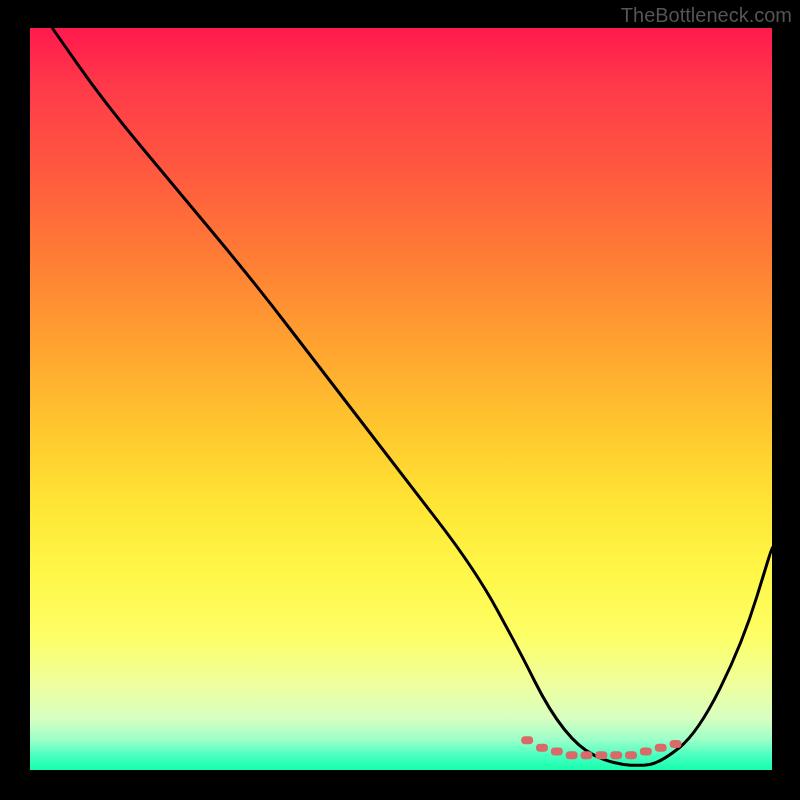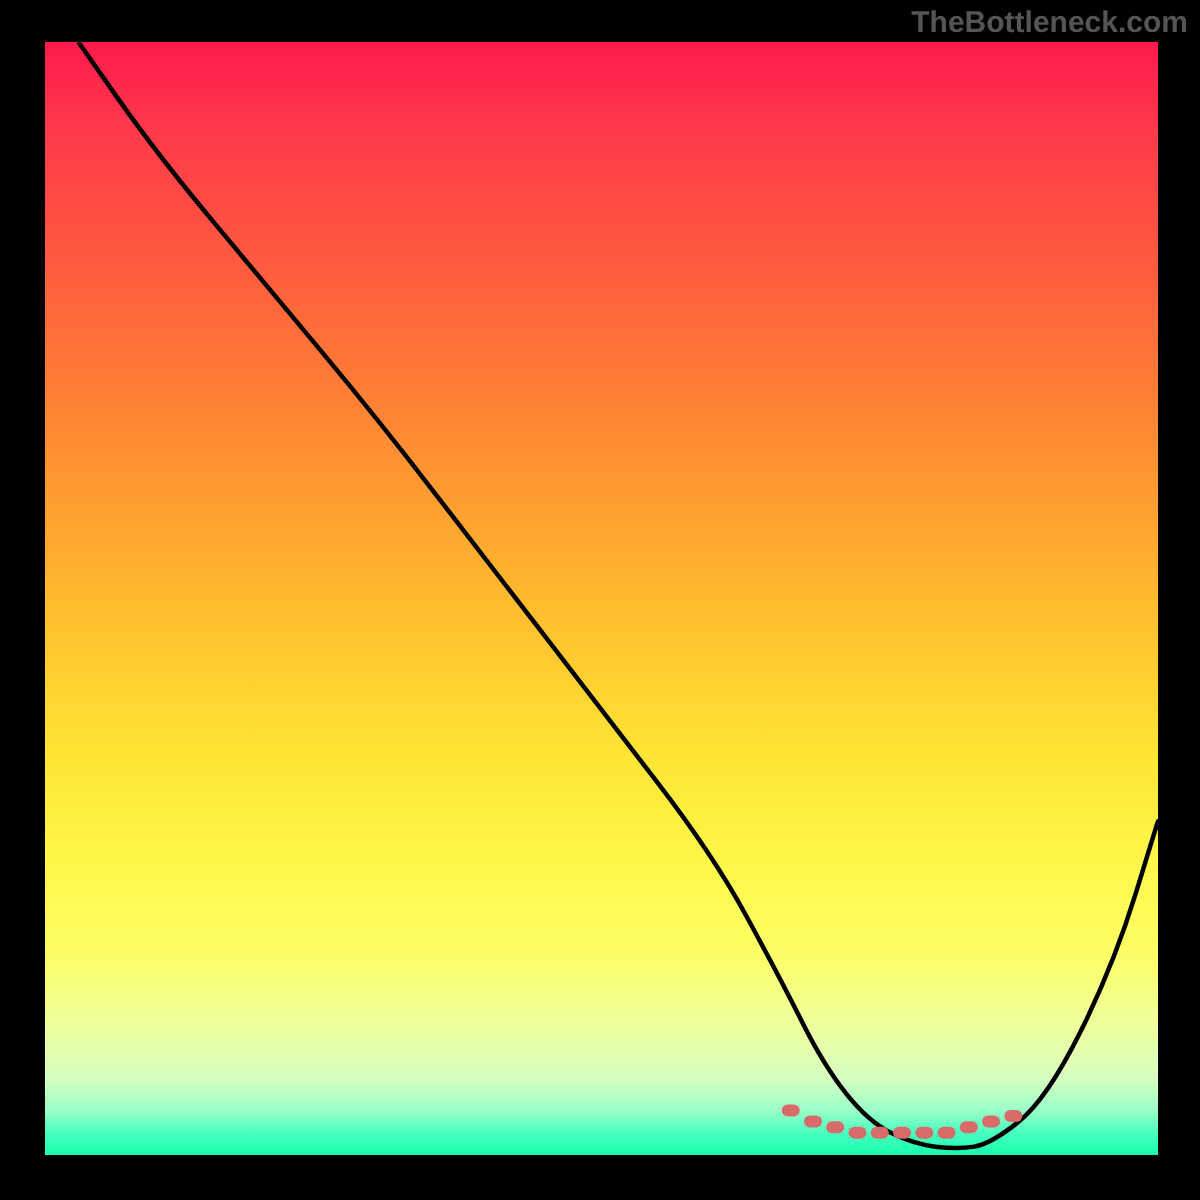--- a/index.html
+++ b/index.html
@@ -9,21 +9,21 @@
     background: #000;
     position: relative;
     font-family: Arial, sans-serif;
   }
   .watermark {
     position: absolute;
     top: 4px;
     right: 8px;
     color: #555;
     font-size: 20px;
-    font-weight: 700;
+    font-weight: 400;
     z-index: 10;
   }
   .plot-area {
     position: absolute;
     left: 30px;
     top: 28px;
     width: 742px;
     height: 742px;
     background: linear-gradient(
       to bottom,

